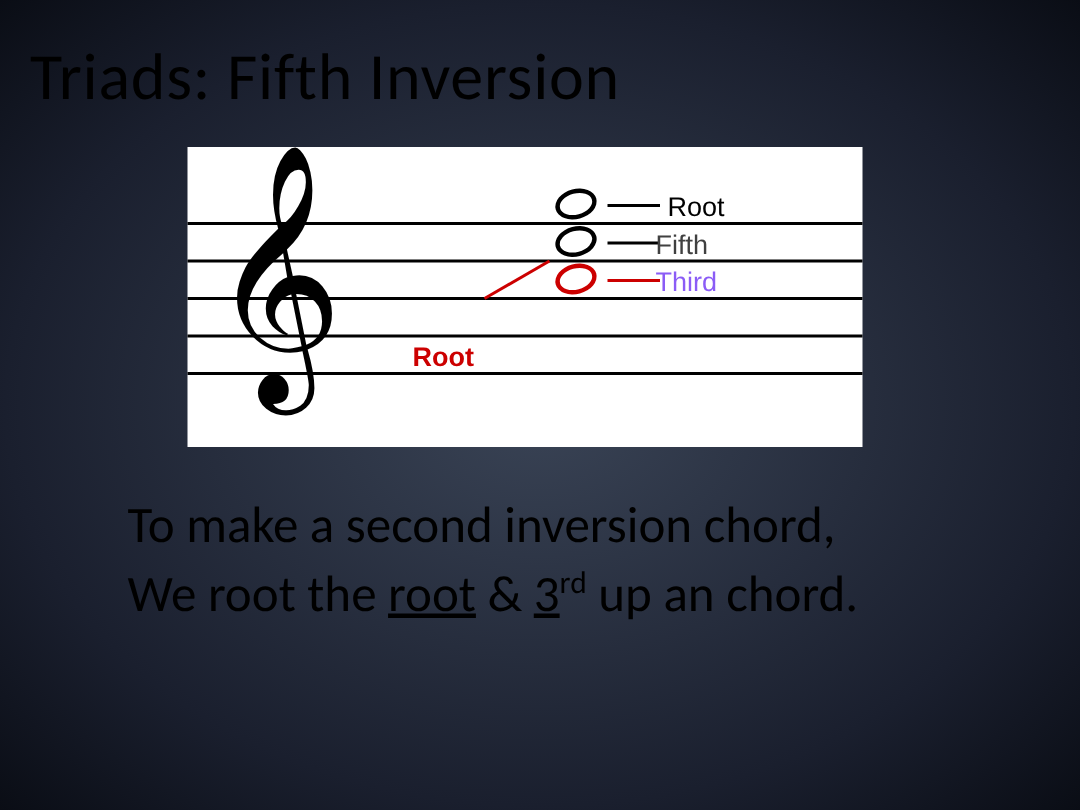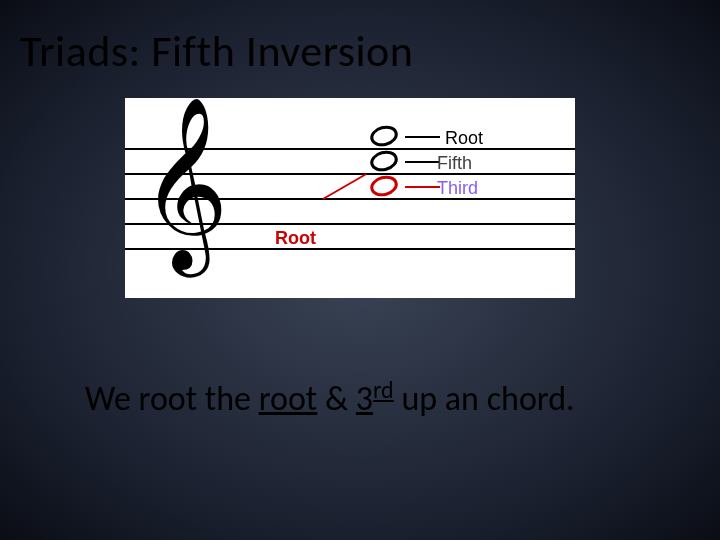--- a/index.html
+++ b/index.html
@@ -94,22 +94,21 @@
       color: #000;
       font-size: 34px;
       padding: 30px 60px 0 85px;
       line-height: 1.35;
     }
     .underline {
       text-decoration: underline;
     }
     .ordinal {
       vertical-align: super;
-      font-size: 24px;
-      text-decoration: underline;
+      font-size: 21px;
     }
   </style>
 </head>
 <body>
 
 <div class="title">Triads:  Fifth Inversion</div>
 
 <div class="diagram-container">
   <div class="staff">
     <div class="staff-line line-1"></div>
@@ -126,15 +125,15 @@
     <div class="connector connector-third"></div>
     <div class="bass-line"></div>
     <div class="label label-root">Root</div>
     <div class="label label-fifth">Fifth</div>
     <div class="label label-third">Third</div>
     <div class="label label-bass">Root</div>
   </div>
 </div>
 
 <div class="body-text">
-  <br>
+  <span>To make a second inversion chord,</span><br>
   <span>We root the </span><span class="underline">root</span><span> &amp; </span><span class="underline">3</span><span class="ordinal">rd</span><span> up an chord.</span>
 </div>
 
 </body></html>

